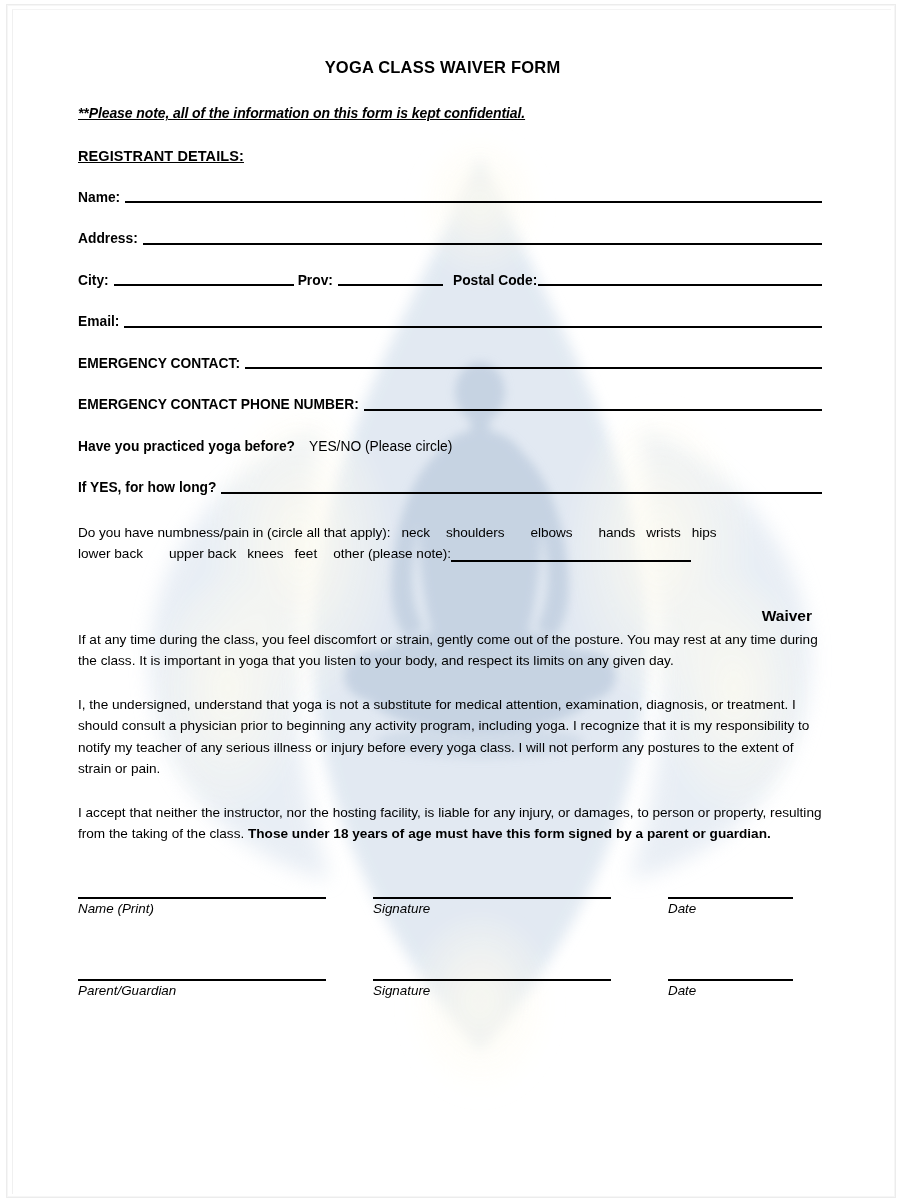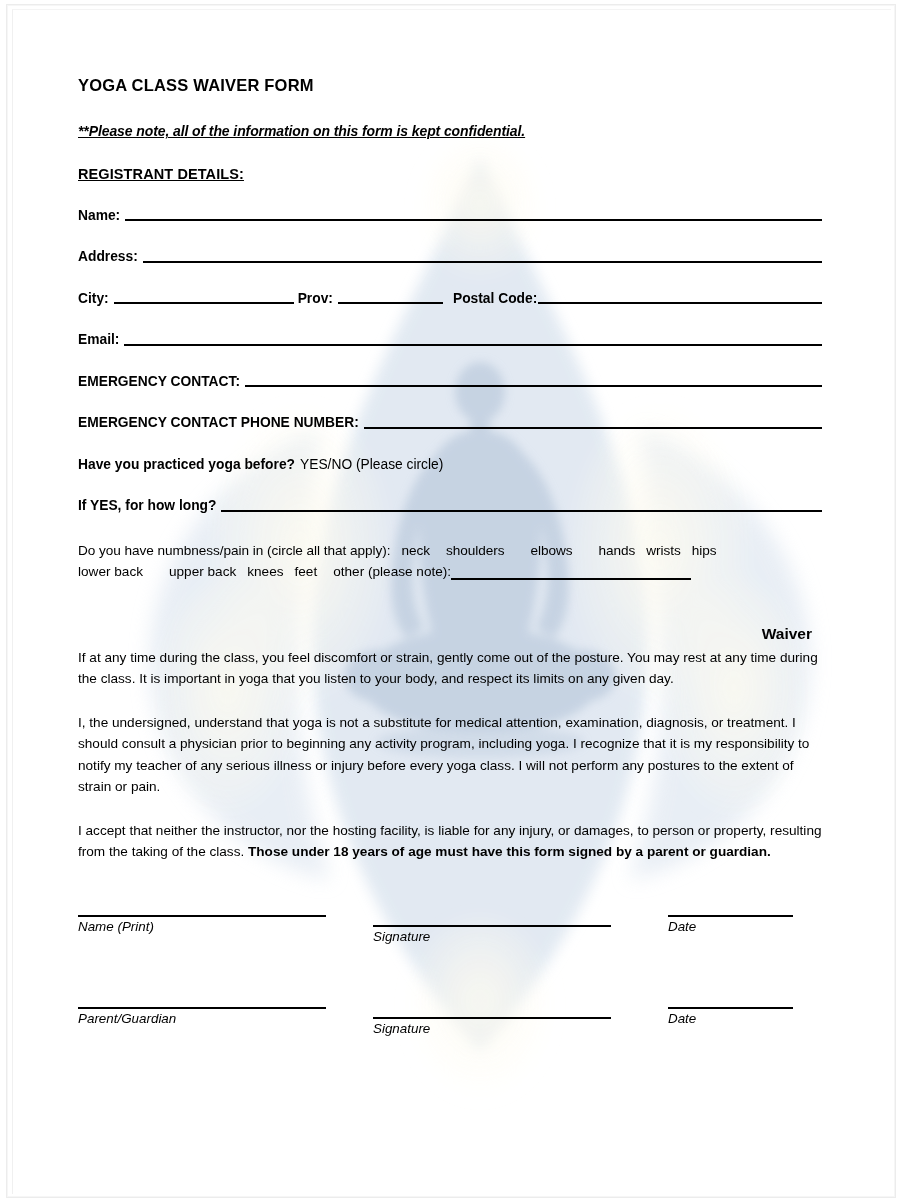--- a/index.html
+++ b/index.html
@@ -51,25 +51,26 @@
   }
 
   
   .content {
     position: relative;
     z-index: 2;
     padding: 0 78px;
   }
 
   .doc-title {
+    text-align: center;
     font-size: 16.5px;
     font-weight: bold;
     letter-spacing: 0.2px;
     margin: 0;
-    padding-top: 76px;
+    padding-top: 58px;
     padding-right: 15px;
   }
 
   .note {
     font-size: 14px;
     font-style: italic;
     font-weight: bold;
     text-decoration: underline;
     margin-top: 28px;
     letter-spacing: -0.1px;
@@ -105,21 +106,21 @@
   }
   .fline.w-city   { flex: 0 0 180px; margin-right: 4px; }
   .fline.w-prov   { flex: 0 0 105px; margin-right: 10px; }
   .fline.w-postal { flex: 1 1 auto; margin-left: 1px; }
 
   .frow.inline-q {
     font-weight: bold;
   }
   .q-normal {
     font-weight: normal;
-    margin-left: 5px;
+    margin-left: 14px;
   }
 
   
   .numb {
     margin-top: 26px;
     font-size: 13.6px;
     line-height: 1.58;
   }
   .numb .l1 { white-space: nowrap; letter-spacing: -0.05px; }
   .numb .l2 { display: flex; align-items: flex-end; }
@@ -165,21 +166,21 @@
     height: 0;
   }
   .sigcell .slabel {
     font-size: 13.4px;
     padding-top: 2px;
     line-height: 1.2;
     white-space: nowrap;
   }
   .c-name   { flex: 0 0 248px; }
   .c-gap1   { flex: 0 0 47px; }
-  .c-sig    { flex: 0 0 238px; margin-top: 10px; }
+  .c-sig    { flex: 0 0 238px; }
   .c-gap2   { flex: 0 0 57px; }
   .c-date   { flex: 0 0 125px; }
 </style>
 </head>
 <body>
 
 <div class="page">
 
   <svg class="watermark" viewBox="0 0 900 1200" preserveAspectRatio="none" aria-hidden="true">
     <defs>

